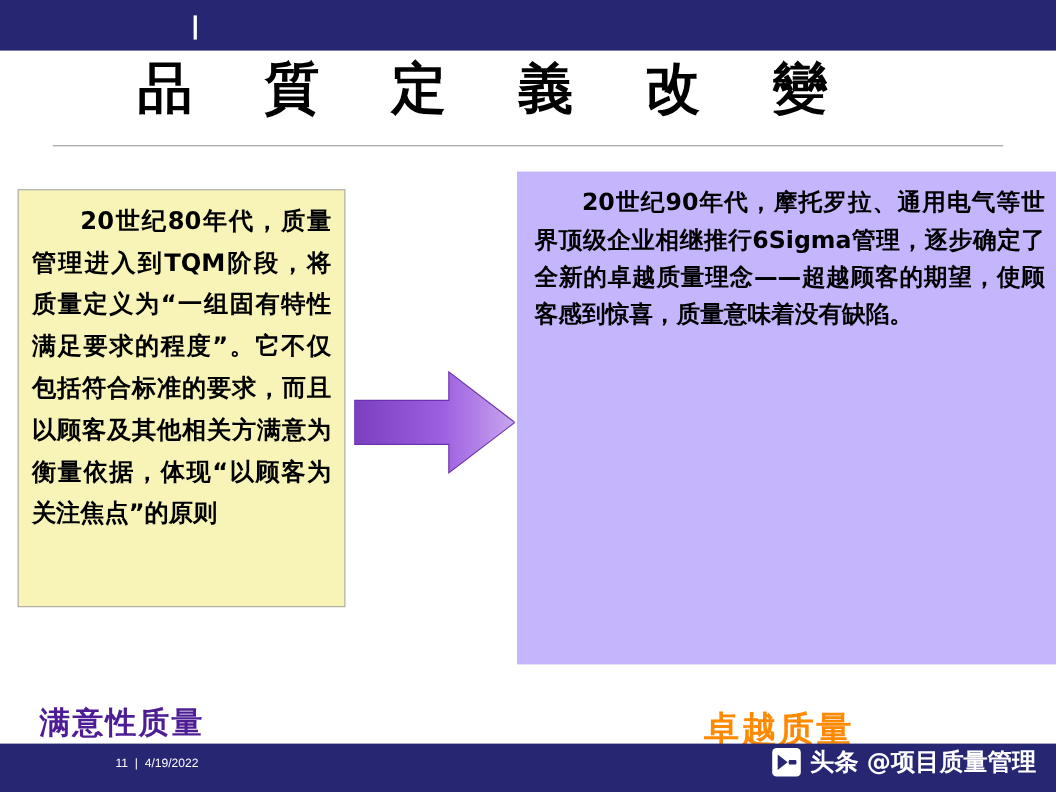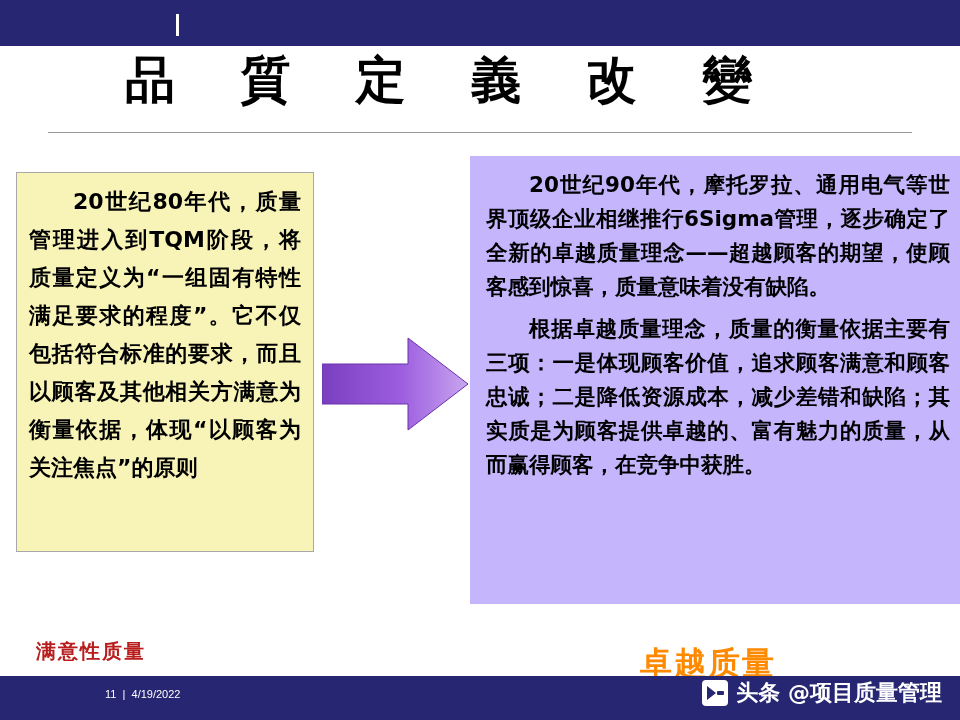--- a/index.html
+++ b/index.html
@@ -95,23 +95,23 @@
   .arrow {
     position: absolute;
     left: 322px; top: 336px;
     width: 146px; height: 96px;
   }
 
   
   .caption-left {
     position: absolute;
     left: 36px; top: 638px;
-    font-size: 20px;
-    font-weight: bold;
-    color: #b91c1c;
+    font-size: 28px;
+    font-weight: bold;
+    color: #4c1d95;
     letter-spacing: 2px;
   }
   .caption-right {
     position: absolute;
     left: 640px; top: 642px;
     font-size: 32px;
     font-weight: bold;
     color: #ff8a00;
     letter-spacing: 2px;
   }
@@ -186,21 +186,20 @@
         <stop offset="55%" stop-color="#9d5fe0"></stop>
         <stop offset="100%" stop-color="#c9a6ef"></stop>
       </linearGradient>
     </defs>
     <polygon points="0,28 86,28 86,2 146,48 86,94 86,68 0,68" fill="url(#arrGrad)" stroke="#6a32ab" stroke-width="1"></polygon>
   </svg>
 </div>
 
 <div class="box-right">
   <div class="para">20世纪90年代，摩托罗拉、通用电气等世界顶级企业相继推行6Sigma管理，逐步确定了全新的卓越质量理念——超越顾客的期望，使顾客感到惊喜，质量意味着没有缺陷。</div>
-  <div class="para">根据卓越质量理念，质量的衡量依据主要有三项：一是体现顾客价值，追求顾客满意和顾客忠诚；二是降低资源成本，减少差错和缺陷；其实质是为顾客提供卓越的、富有魅力的质量，从而赢得顾客，在竞争中获胜。</div>
 </div>
 
 <div class="caption-left">满意性质量</div>
 <div class="caption-right">卓越质量</div>
 
 <div class="footer-bar"></div>
 <div class="footer-text">
   <span>11</span>
   &nbsp;<span>|</span>&nbsp;
   <span>4/19/2022</span>

